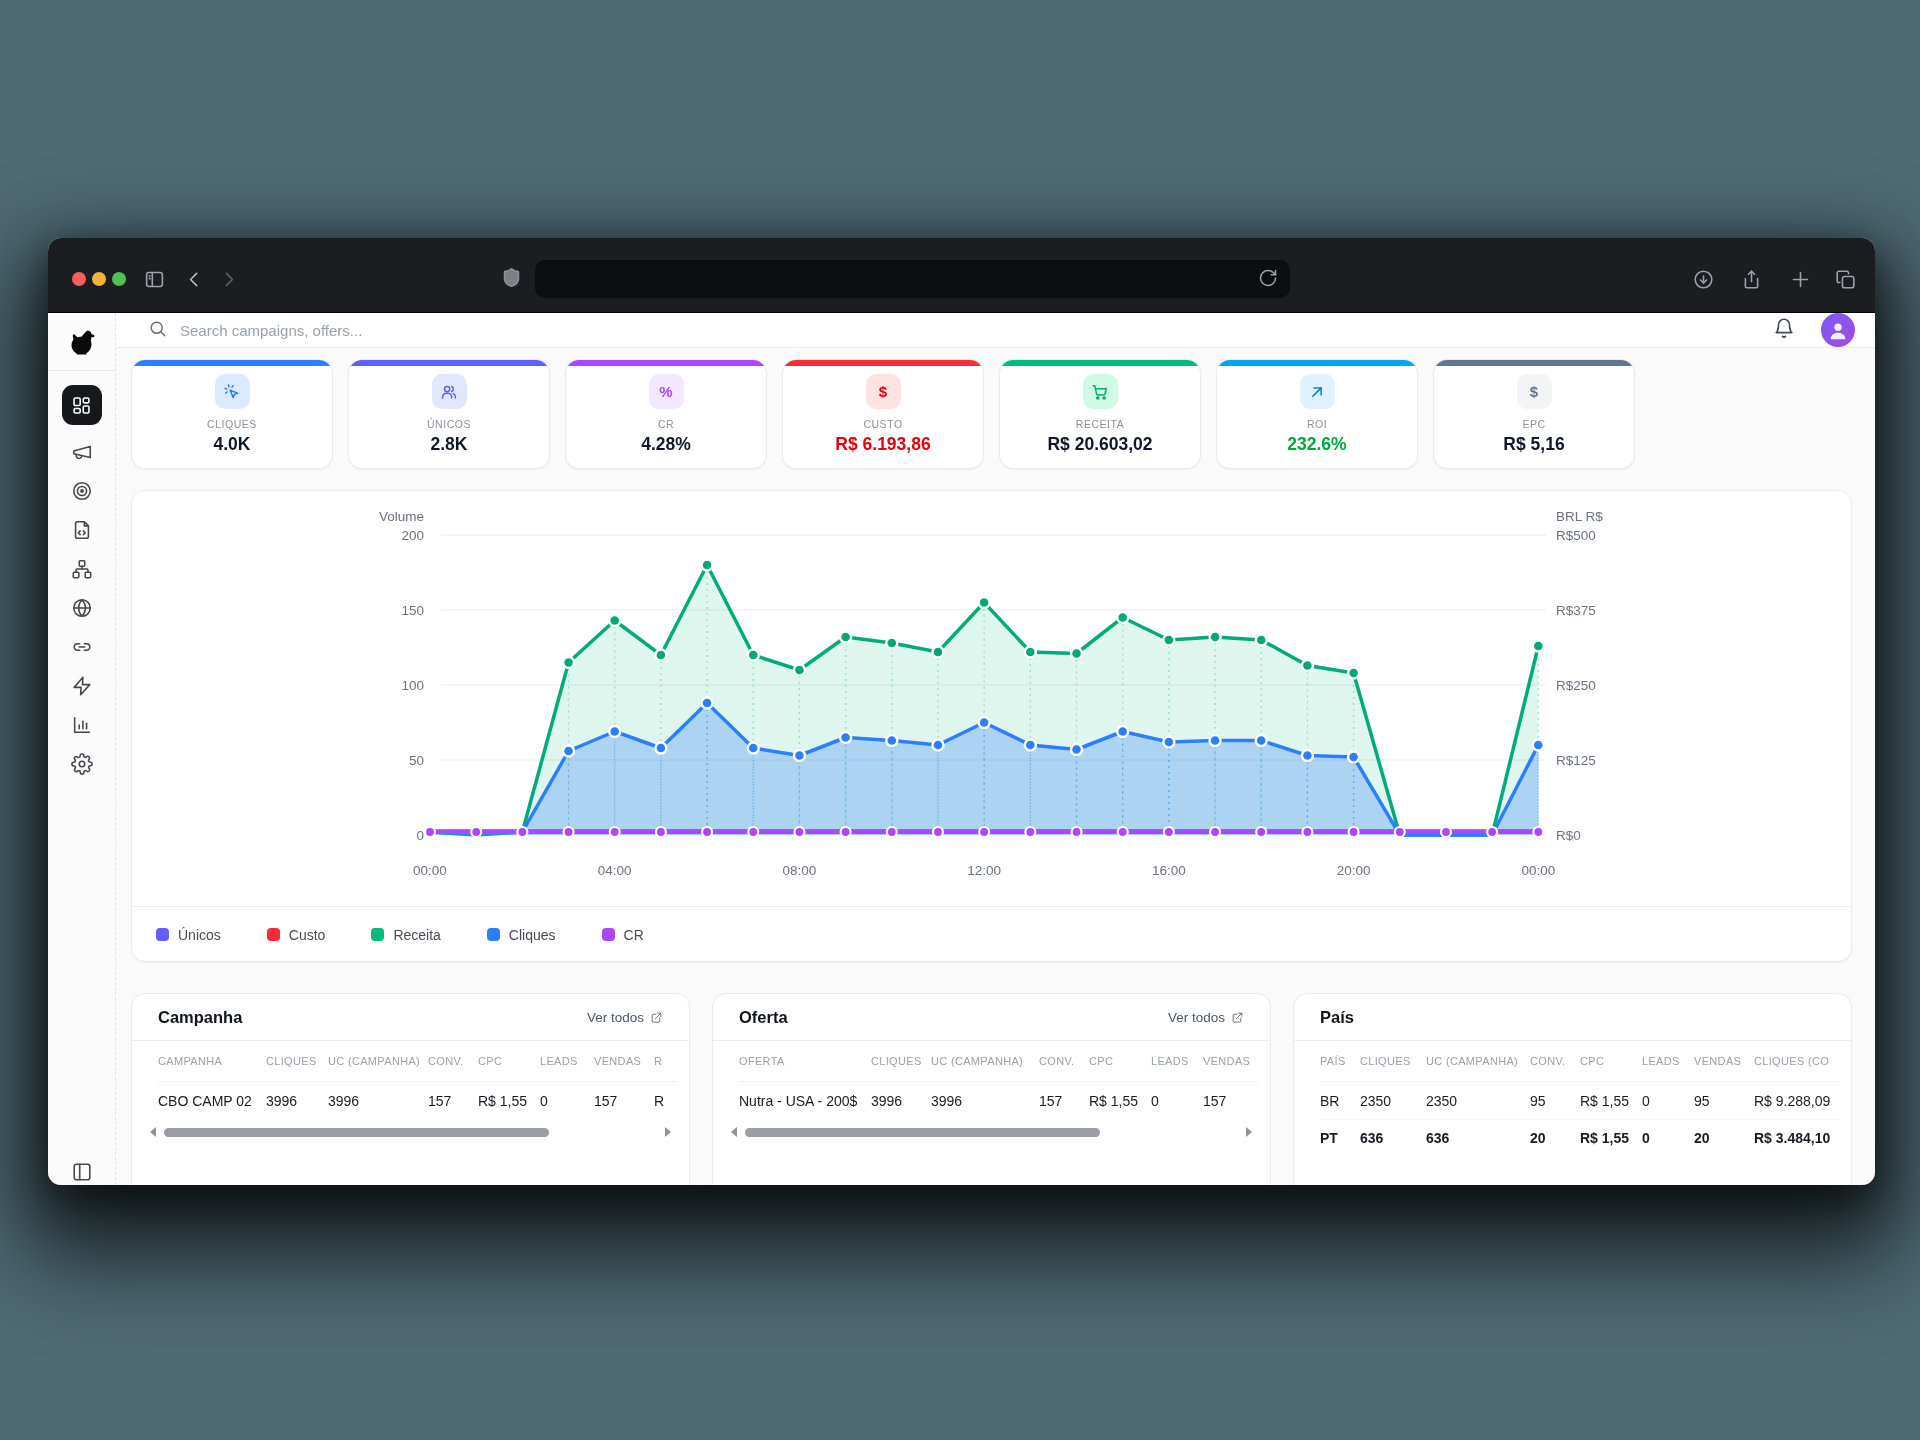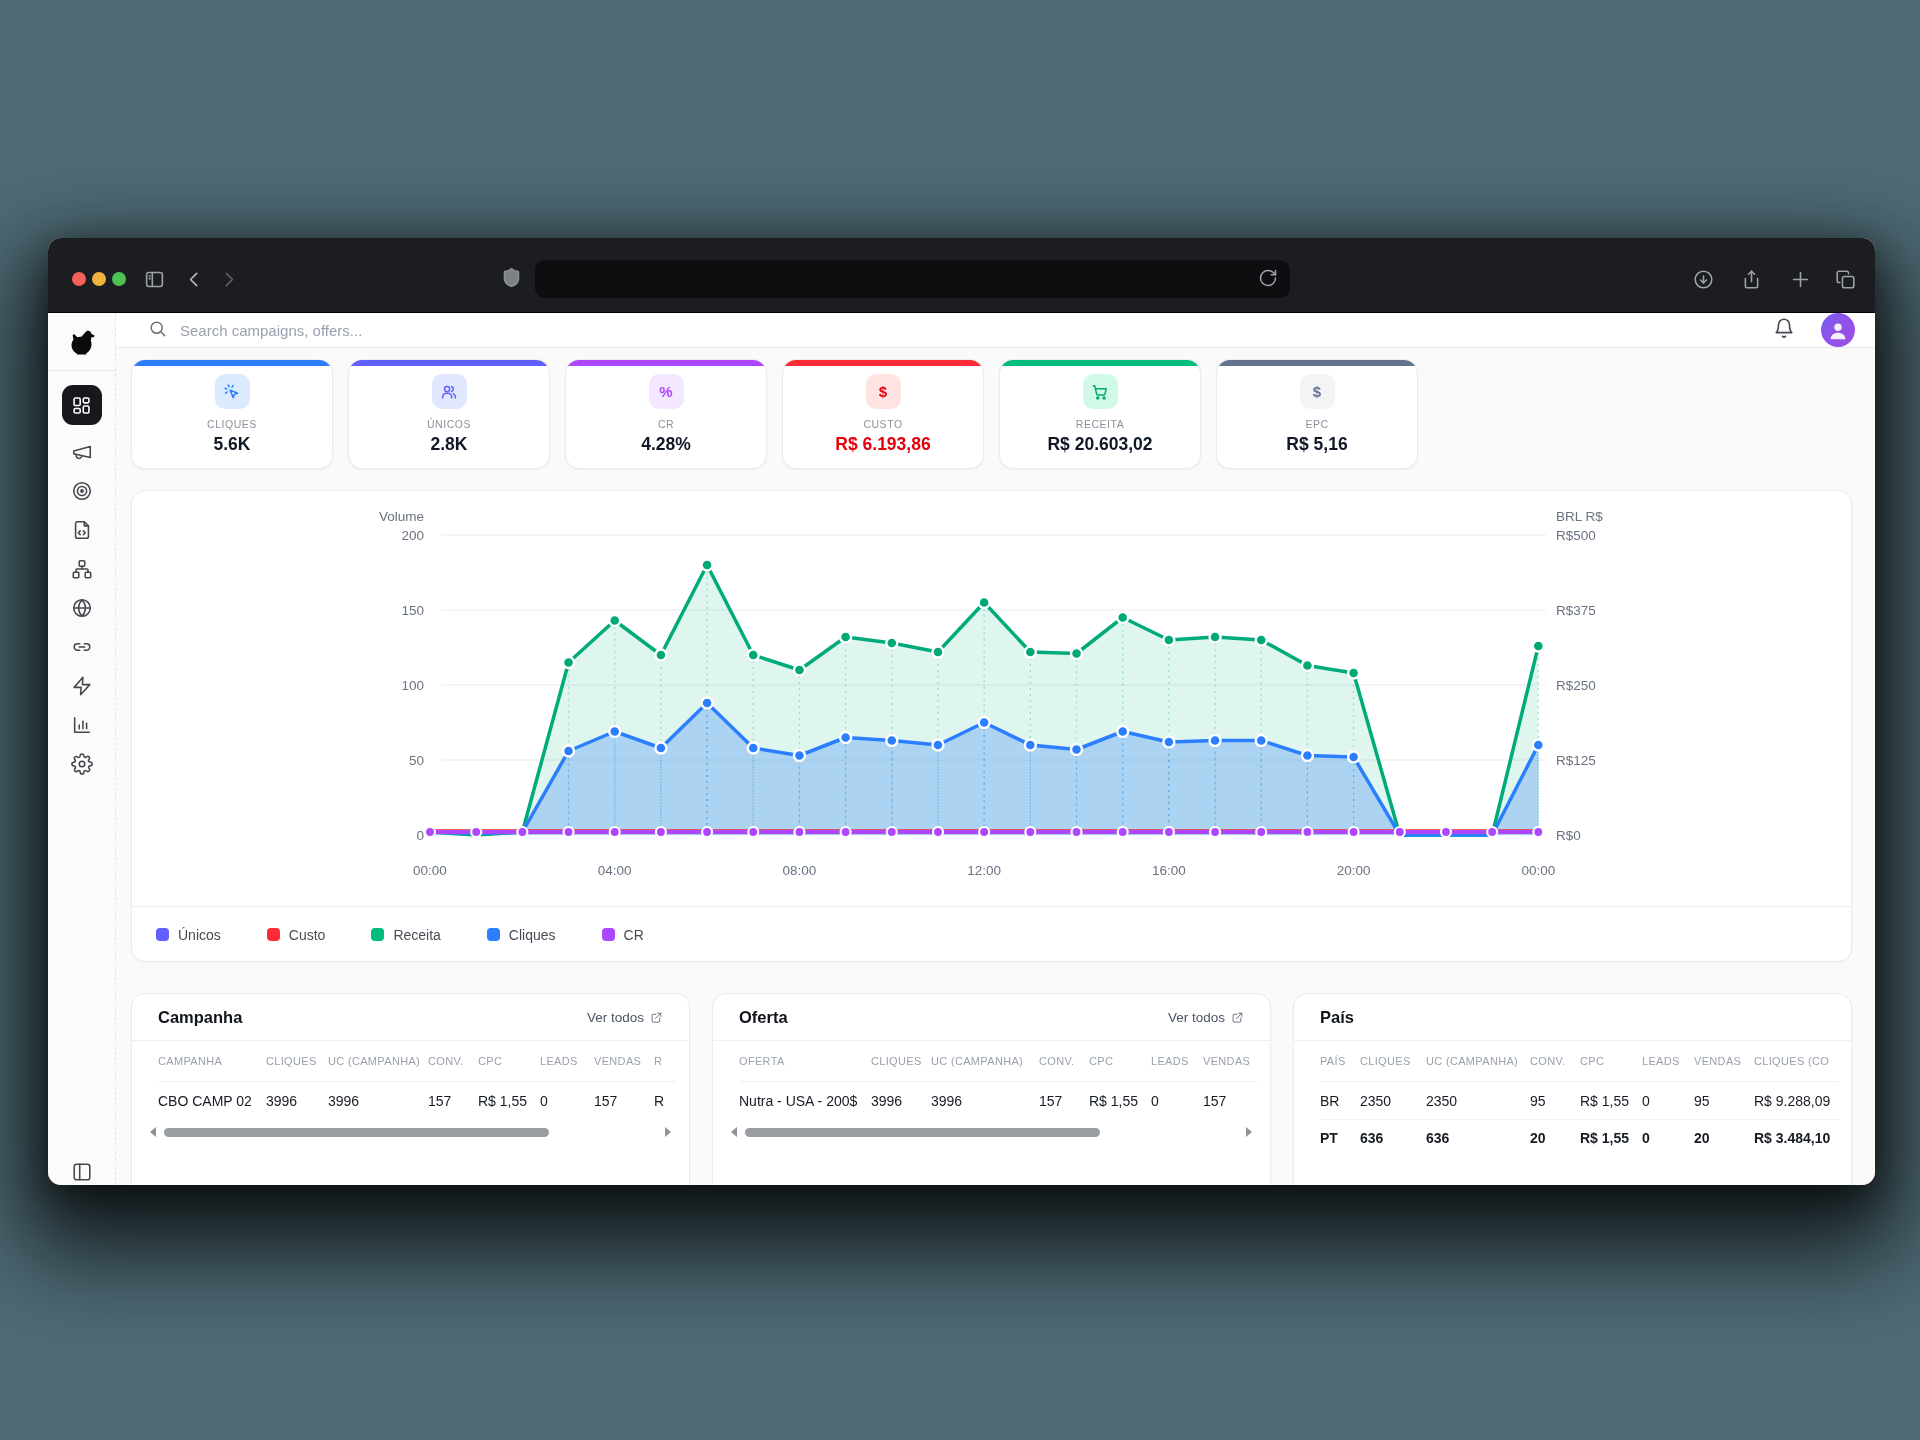--- a/index.html
+++ b/index.html
@@ -275,21 +275,21 @@
               <span class="chip" style="background:#dbeafe">
                 <svg viewBox="0 0 24 24" stroke="#2b7fff">
                   <path d="m9.5 9.5 4.2 10 1.5-4.3 4.3-1.5z"></path>
                   <path d="M7.2 2.6 7.9 5"></path>
                   <path d="M2.6 7.2 5 7.9"></path>
                   <path d="M13.5 3.5 12 5.5"></path>
                   <path d="M5.5 12 3.5 13.5"></path>
                 </svg>
               </span>
               <span class="stat-label">CLIQUES</span>
-              <span class="stat-value" style="color:#101828">5.6K</span>
+              <span class="stat-value" style="color:#101828">4.0K</span>
             </div>
             <div class="stat-card">
               <span class="stat-top" style="background:#615fff"></span>
               <span class="chip" style="background:#e0e7ff">
                 <svg viewBox="0 0 24 24" stroke="#615fff">
                   <circle cx="9.5" cy="8" r="3.5"></circle>
                   <path d="M3.5 20v-1.5a5 5 0 0 1 5-5h2a5 5 0 0 1 5 5V20"></path>
                   <path d="M15.5 4.7a3.5 3.5 0 0 1 0 6.6"></path>
                   <path d="M20.5 20v-1.5a5 5 0 0 0-3-4.4"></path>
                 </svg>
@@ -317,20 +317,31 @@
               <span class="stat-top" style="background:#00bc7d"></span>
               <span class="chip" style="background:#d0fae5">
                 <svg viewBox="0 0 24 24" stroke="#00a876">
                   <circle cx="9" cy="20" r="1.4"></circle>
                   <circle cx="17.5" cy="20" r="1.4"></circle>
                   <path d="M3 3.5h2l2.4 11a1.8 1.8 0 0 0 1.8 1.4h7.7a1.8 1.8 0 0 0 1.8-1.4l1.5-6.7H6"></path>
                 </svg>
               </span>
               <span class="stat-label">RECEITA</span>
               <span class="stat-value" style="color:#101828">R$ 20.603,02</span>
+            </div>
+            <div class="stat-card">
+              <span class="stat-top" style="background:#00a6f4"></span>
+              <span class="chip" style="background:#dff2fe">
+                <svg viewBox="0 0 24 24" stroke="#0084d1">
+                  <path d="M6.5 17.5 17.5 6.5"></path>
+                  <path d="M8 6.5h9.5V16"></path>
+                </svg>
+              </span>
+              <span class="stat-label">ROI</span>
+              <span class="stat-value" style="color:#00a63e">232.6%</span>
             </div>
             <div class="stat-card">
               <span class="stat-top" style="background:#62748e"></span>
               <span class="chip" style="background:#f3f4f6">
                 <span style="color:#62748e">$</span>
               </span>
               <span class="stat-label">EPC</span>
               <span class="stat-value" style="color:#101828">R$ 5,16</span>
             </div>
           </div>

